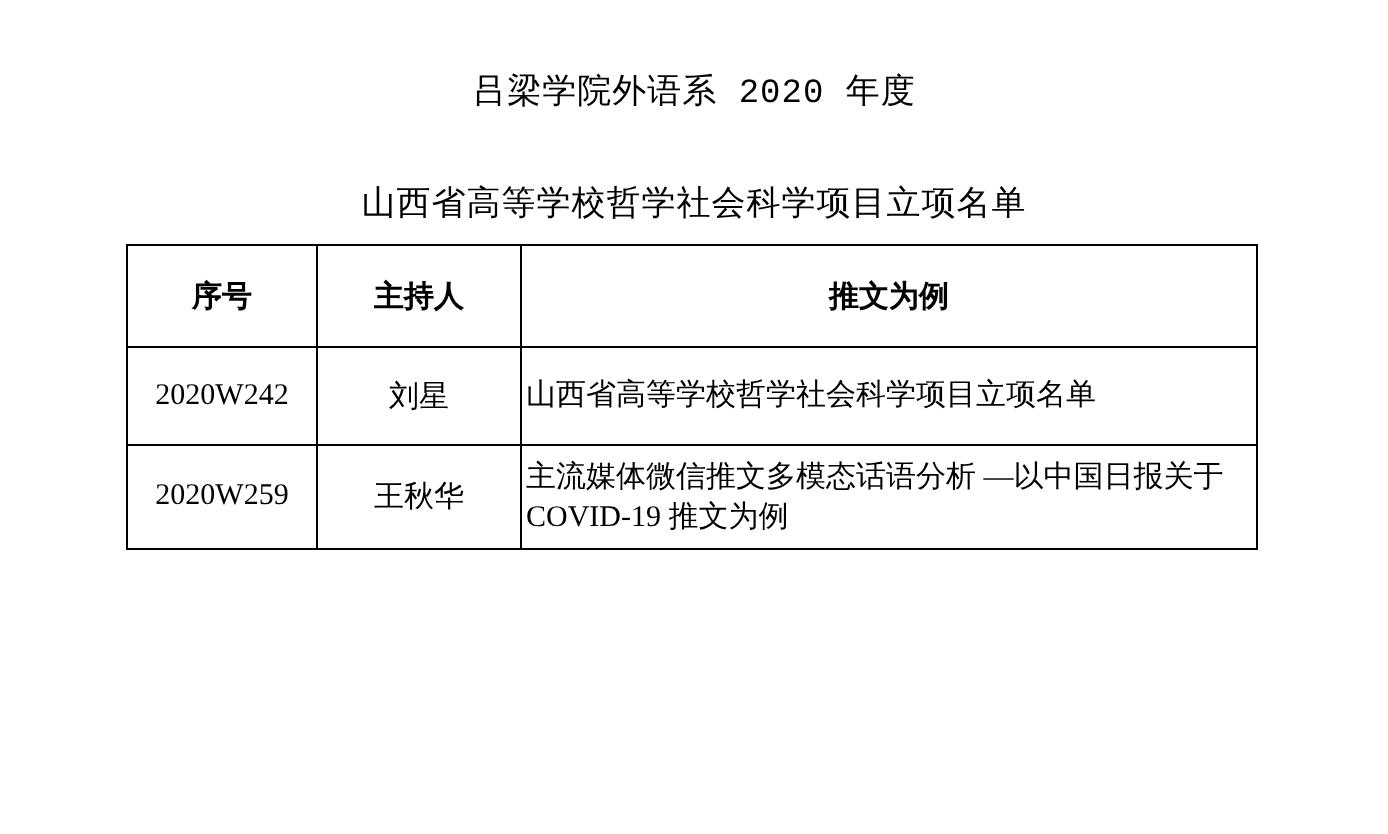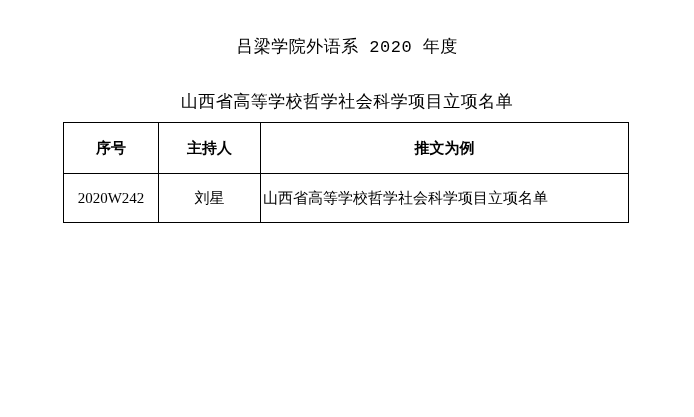--- a/index.html
+++ b/index.html
@@ -91,16 +91,21 @@
         <th>主持人</th>
         <th>推文为例</th>
       </tr>
     </thead>
     <tbody>
       <tr class="body-row">
         <td class="cell-serial">2020W242</td>
         <td class="cell-leader">刘星</td>
         <td class="cell-project">山西省高等学校哲学社会科学项目立项名单</td>
       </tr>
+      <tr class="body-row tall">
+        <td class="cell-serial">2020W259</td>
+        <td class="cell-leader">王秋华</td>
+        <td class="cell-project">主流媒体微信推文多模态话语分析 —以中国日报关于 COVID-19 推文为例</td>
+      </tr>
     </tbody>
   </table>
 
 </div>
 
 </body></html>

